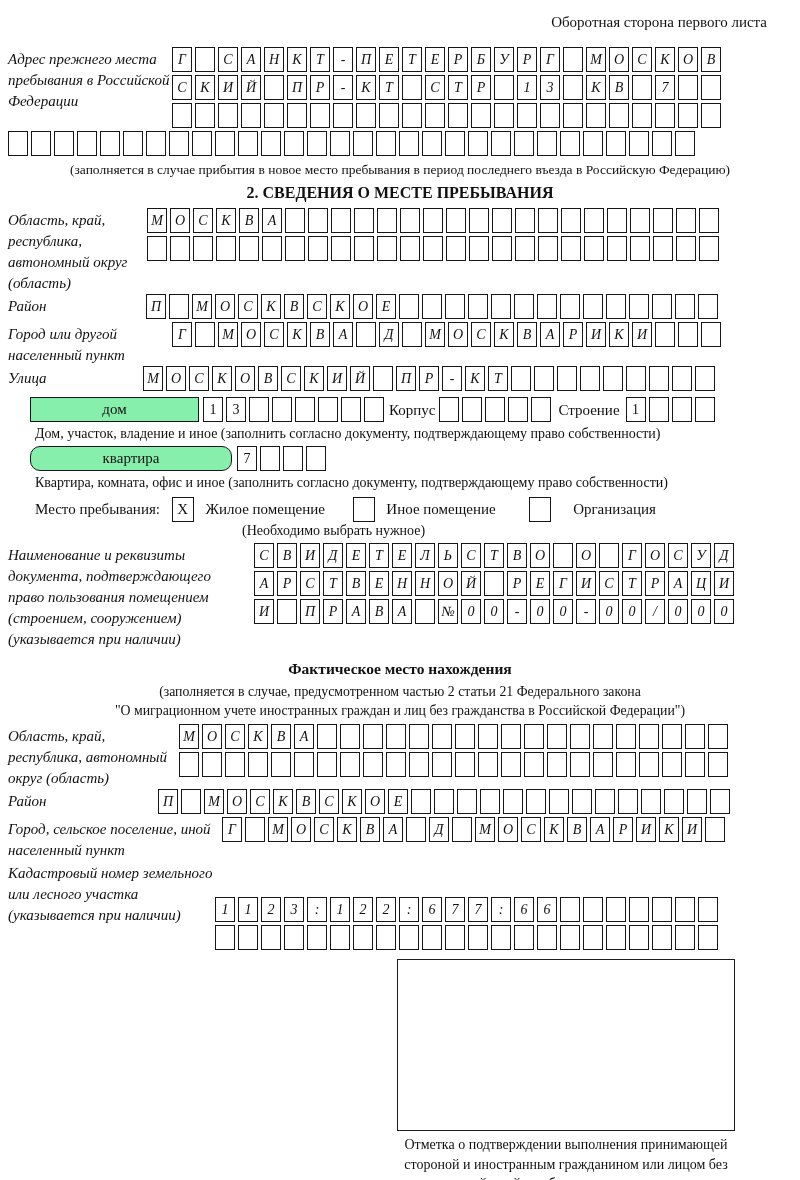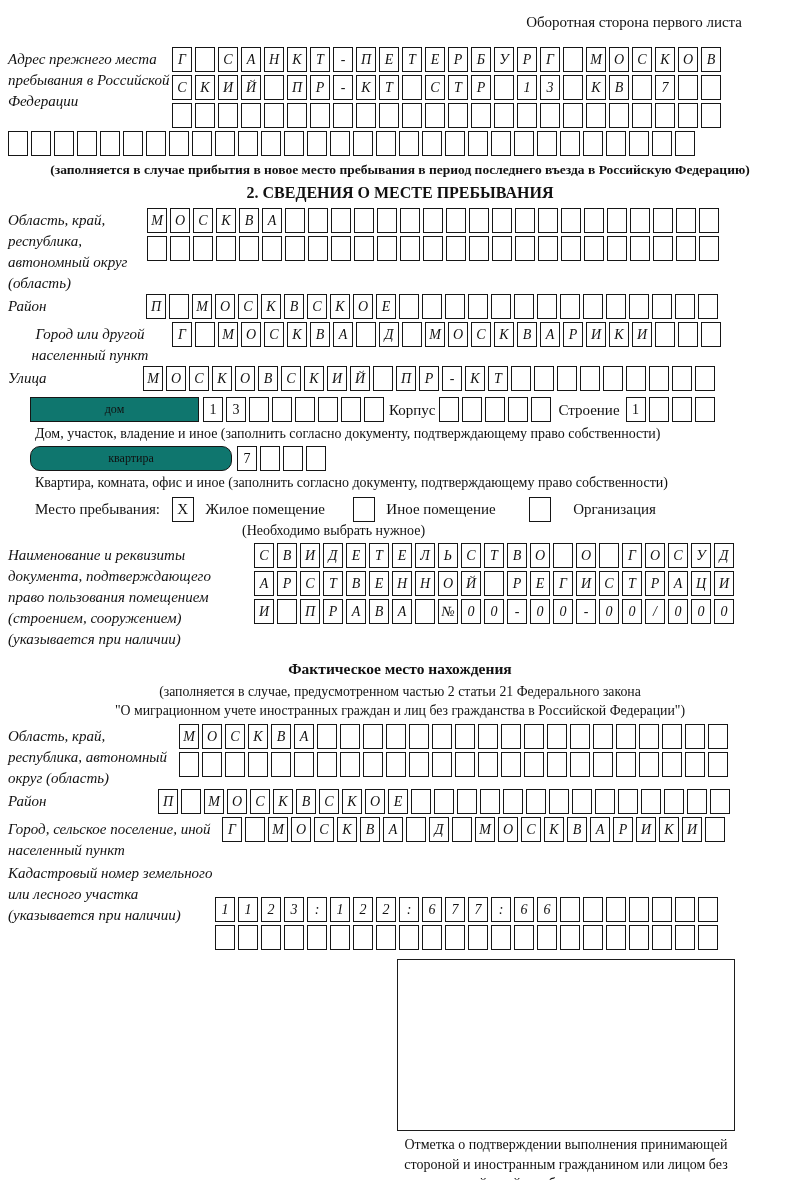--- a/index.html
+++ b/index.html
@@ -8,21 +8,21 @@
     position: relative;
     width: 800px; height: 1180px;
     margin: 0 auto;
     overflow: hidden;
     font-family: "Liberation Serif", "DejaVu Serif", serif;
     color: #111;
     padding-top: 14px;
   }
   .corner {
     text-align: right;
-    padding-right: 58px;
+    padding-right: 33px;
     font-size: 15px;
     margin-bottom: 16px;
   }
   
   .cellrow { white-space: nowrap; height: 26px; margin-bottom: 2px; }
   .cell {
     display: inline-block;
     width: 18px; height: 23px;
     border: 1.6px solid #161616;
     margin-right: 3px;
@@ -35,34 +35,34 @@
   .field { display: flex; align-items: flex-start; font-style: italic; }
   .flabel {
     flex: 0 0 auto;
     padding-left: 8px;
     font-size: 15px;
     line-height: 21px;
     padding-top: 2px;
   }
   .fgrid { flex: 0 0 auto; }
   .caption { font-size: 13.5px; line-height: 17px; }
-  .center { text-align: center; font-weight: bold; }
+  .center { text-align: center; }
   .sect-title {
     text-align: center;
     font-size: 16px; font-weight: bold;
     margin: 6px 0 6px 0;
   }
   .boxfield {
     display: inline-block;
     border: 1.6px solid #161616;
     height: 23px; line-height: 23px;
     text-align: center;
-    font-size: 12px;
+    font-size: 15px;
     vertical-align: top;
-    background: #0f766e;
+    background: #86efac;
   }
   .inline-label { display:inline-block; font-size: 15px; line-height: 26px; vertical-align: top; }
   .cbox {
     display: inline-block;
     width: 20px; height: 23px;
     border: 1.6px solid #161616;
     text-align: center;
     font-size: 15px; line-height: 23px;
     vertical-align: middle;
     background: #fff;
@@ -116,21 +116,21 @@
   </div>
 
   <div class="field">
     <div class="flabel" style="width:138px;">Район</div>
     <div class="fgrid">
         <div class="cellrow"><span class="cell">П</span><span class="cell">&nbsp;</span><span class="cell">М</span><span class="cell">О</span><span class="cell">С</span><span class="cell">К</span><span class="cell">В</span><span class="cell">С</span><span class="cell">К</span><span class="cell">О</span><span class="cell">Е</span><span class="cell">&nbsp;</span><span class="cell">&nbsp;</span><span class="cell">&nbsp;</span><span class="cell">&nbsp;</span><span class="cell">&nbsp;</span><span class="cell">&nbsp;</span><span class="cell">&nbsp;</span><span class="cell">&nbsp;</span><span class="cell">&nbsp;</span><span class="cell">&nbsp;</span><span class="cell">&nbsp;</span><span class="cell">&nbsp;</span><span class="cell">&nbsp;</span><span class="cell">&nbsp;</span></div>
       </div>
   </div>
 
   <div class="field">
-    <div class="flabel" style="width:164px;text-align:center;">Город или другой населенный пункт</div>
+    <div class="flabel" style="width:164px;">Город или другой населенный пункт</div>
     <div class="fgrid">
         <div class="cellrow"><span class="cell">Г</span><span class="cell">&nbsp;</span><span class="cell">М</span><span class="cell">О</span><span class="cell">С</span><span class="cell">К</span><span class="cell">В</span><span class="cell">А</span><span class="cell">&nbsp;</span><span class="cell">Д</span><span class="cell">&nbsp;</span><span class="cell">М</span><span class="cell">О</span><span class="cell">С</span><span class="cell">К</span><span class="cell">В</span><span class="cell">А</span><span class="cell">Р</span><span class="cell">И</span><span class="cell">К</span><span class="cell">И</span><span class="cell">&nbsp;</span><span class="cell">&nbsp;</span><span class="cell">&nbsp;</span></div>
       </div>
   </div>
 
   <div class="field">
     <div class="flabel" style="width:135px;">Улица</div>
     <div class="fgrid">
         <div class="cellrow"><span class="cell">М</span><span class="cell">О</span><span class="cell">С</span><span class="cell">К</span><span class="cell">О</span><span class="cell">В</span><span class="cell">С</span><span class="cell">К</span><span class="cell">И</span><span class="cell">Й</span><span class="cell">&nbsp;</span><span class="cell">П</span><span class="cell">Р</span><span class="cell">-</span><span class="cell">К</span><span class="cell">Т</span><span class="cell">&nbsp;</span><span class="cell">&nbsp;</span><span class="cell">&nbsp;</span><span class="cell">&nbsp;</span><span class="cell">&nbsp;</span><span class="cell">&nbsp;</span><span class="cell">&nbsp;</span><span class="cell">&nbsp;</span><span class="cell">&nbsp;</span></div>
       </div>

